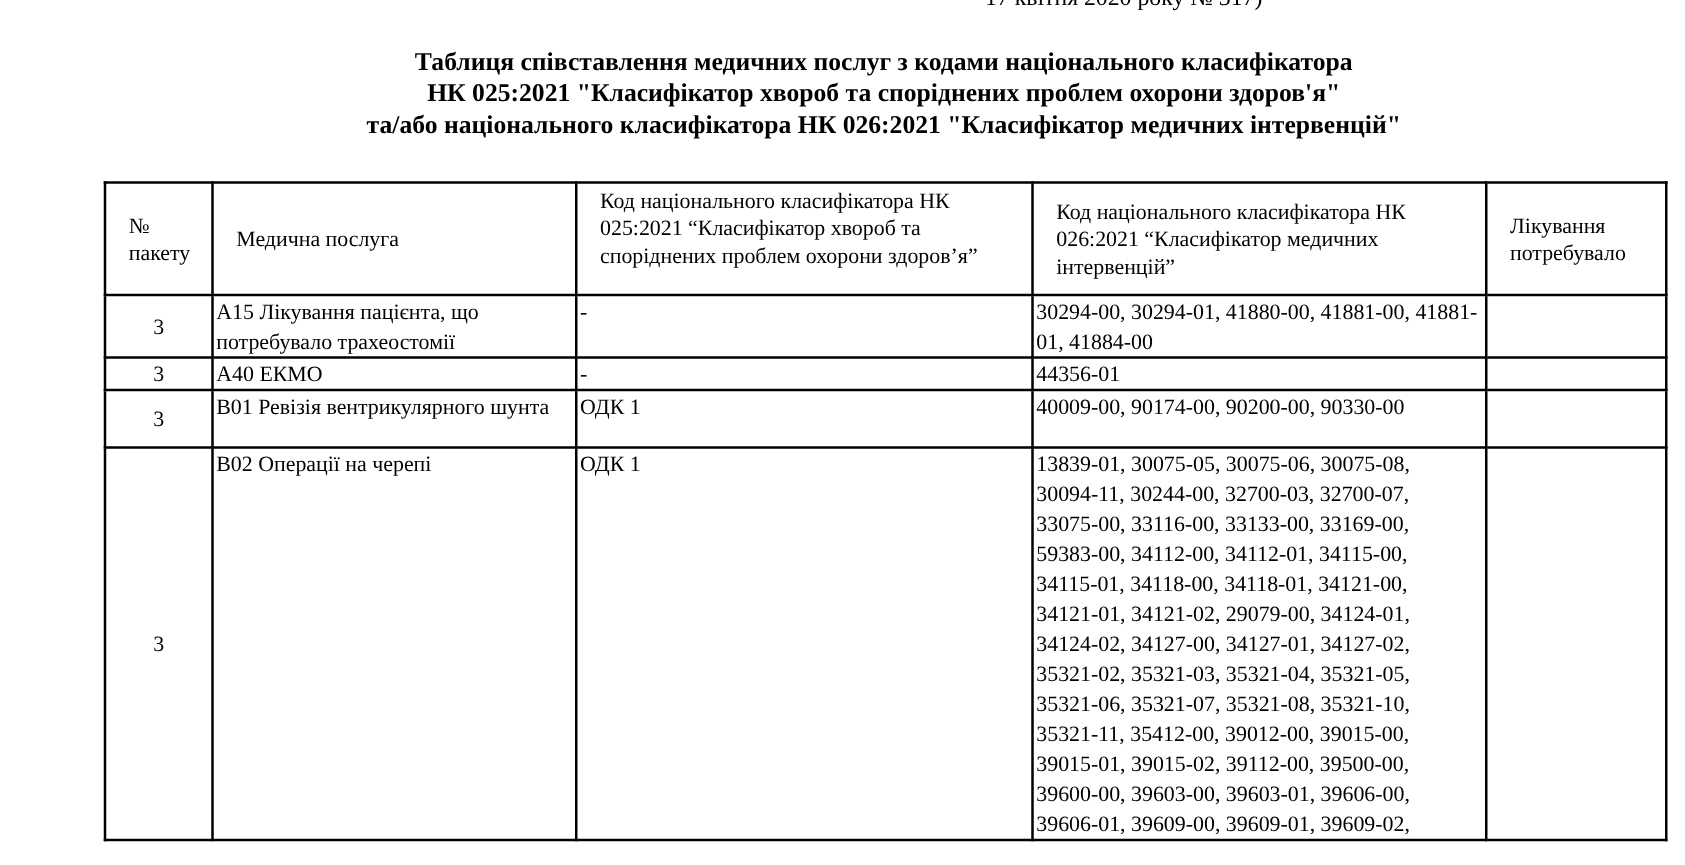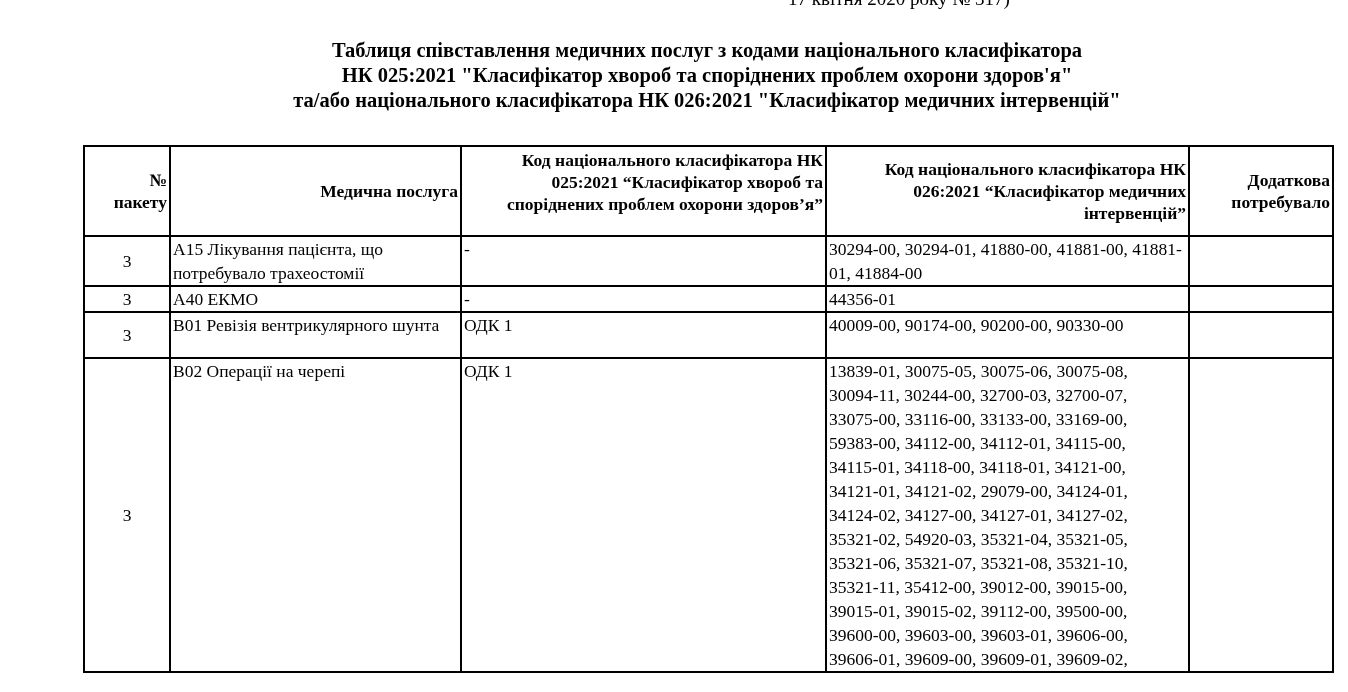--- a/index.html
+++ b/index.html
@@ -43,25 +43,25 @@
       width: 1249px;
       font-size: 17.5px;
     }
     table.main td, table.main th {
       border: 2.5px solid #000;
       padding: 0 2px;
       vertical-align: top;
       line-height: 24px;
     }
     table.main th {
-      font-weight: bold;
-      text-align: right;
+      font-weight: normal;
+      text-align: left;
       vertical-align: middle;
       line-height: 22px;
-      padding: 2px 2px;
+      padding: 2px 18px;
     }
     td.num {
       text-align: center;
       vertical-align: middle !important;
     }
     .codes {
       white-space: normal;
       word-spacing: 0px;
     }
     .h-head { height: 90px; }
@@ -92,21 +92,21 @@
   <thead>
     <tr class="h-head">
       <th>
         <div>№</div>
         <div>пакету</div>
       </th>
       <th>Медична послуга</th>
       <th style="vertical-align:top;">Код національного класифікатора НК 025:2021 “Класифікатор хвороб та споріднених проблем охорони здоров’я”</th>
       <th>Код національного класифікатора НК 026:2021 “Класифікатор медичних інтервенцій”</th>
       <th>
-        <div>Додаткова</div>
+        <div>Лікування</div>
         <div>потребувало</div>
       </th>
     </tr>
   </thead>
   <tbody>
     <tr class="h-r1">
       <td class="num">3</td>
       <td>А15 Лікування пацієнта, що потребувало трахеостомії</td>
       <td>-</td>
       <td class="codes">30294-00, 30294-01, 41880-00, 41881-00, 41881-01, 41884-00</td>
@@ -131,21 +131,21 @@
       <td>В02 Операції на черепі</td>
       <td>ОДК 1</td>
       <td class="codes">
         <div>13839-01, 30075-05, 30075-06, 30075-08,</div>
         <div>30094-11, 30244-00, 32700-03, 32700-07,</div>
         <div>33075-00, 33116-00, 33133-00, 33169-00,</div>
         <div>59383-00, 34112-00, 34112-01, 34115-00,</div>
         <div>34115-01, 34118-00, 34118-01, 34121-00,</div>
         <div>34121-01, 34121-02, 29079-00, 34124-01,</div>
         <div>34124-02, 34127-00, 34127-01, 34127-02,</div>
-        <div>35321-02, 54920-03, 35321-04, 35321-05,</div>
+        <div>35321-02, 35321-03, 35321-04, 35321-05,</div>
         <div>35321-06, 35321-07, 35321-08, 35321-10,</div>
         <div>35321-11, 35412-00, 39012-00, 39015-00,</div>
         <div>39015-01, 39015-02, 39112-00, 39500-00,</div>
         <div>39600-00, 39603-00, 39603-01, 39606-00,</div>
         <div>39606-01, 39609-00, 39609-01, 39609-02,</div>
       </td>
       <td></td>
     </tr>
   </tbody>
 </table>

